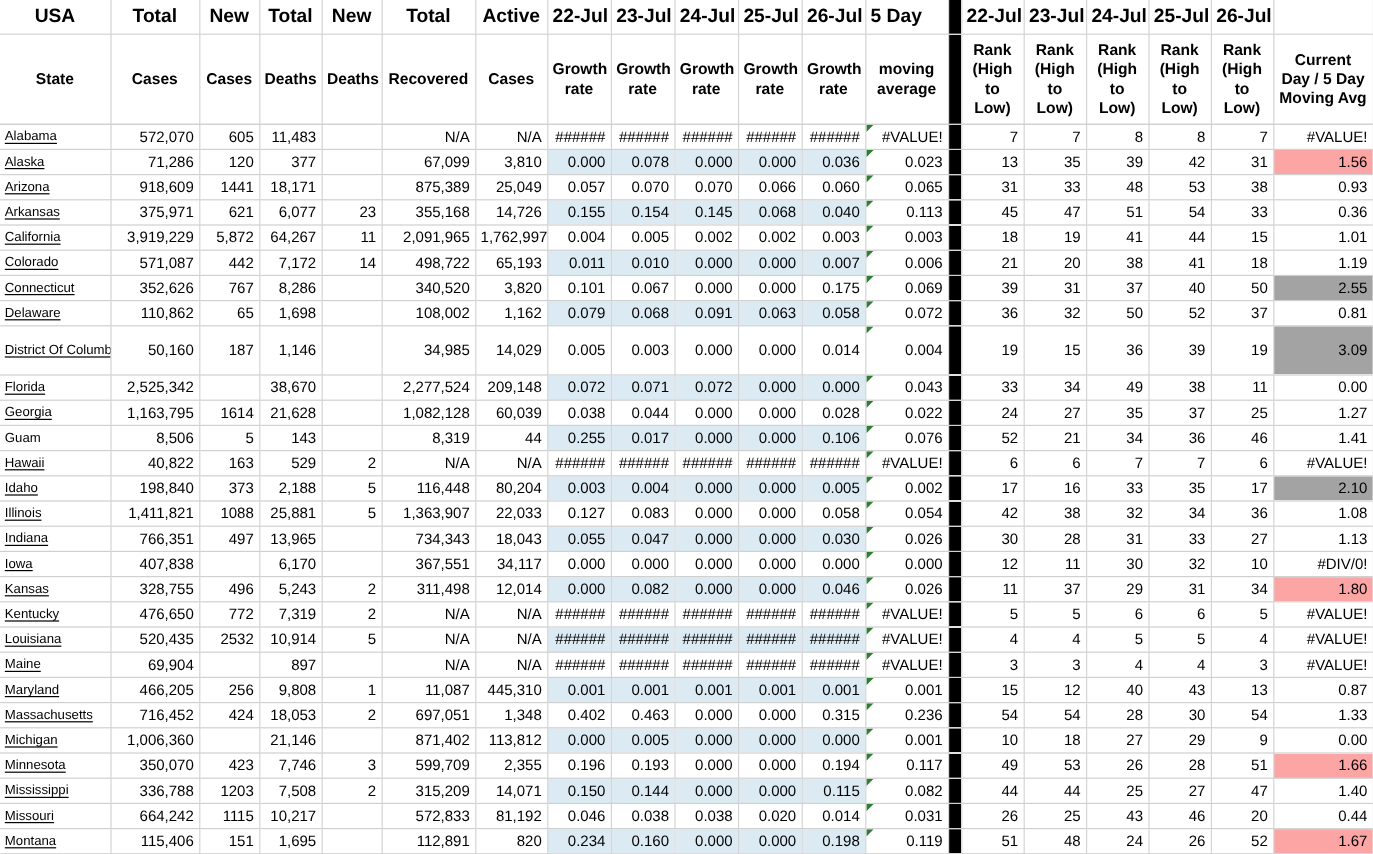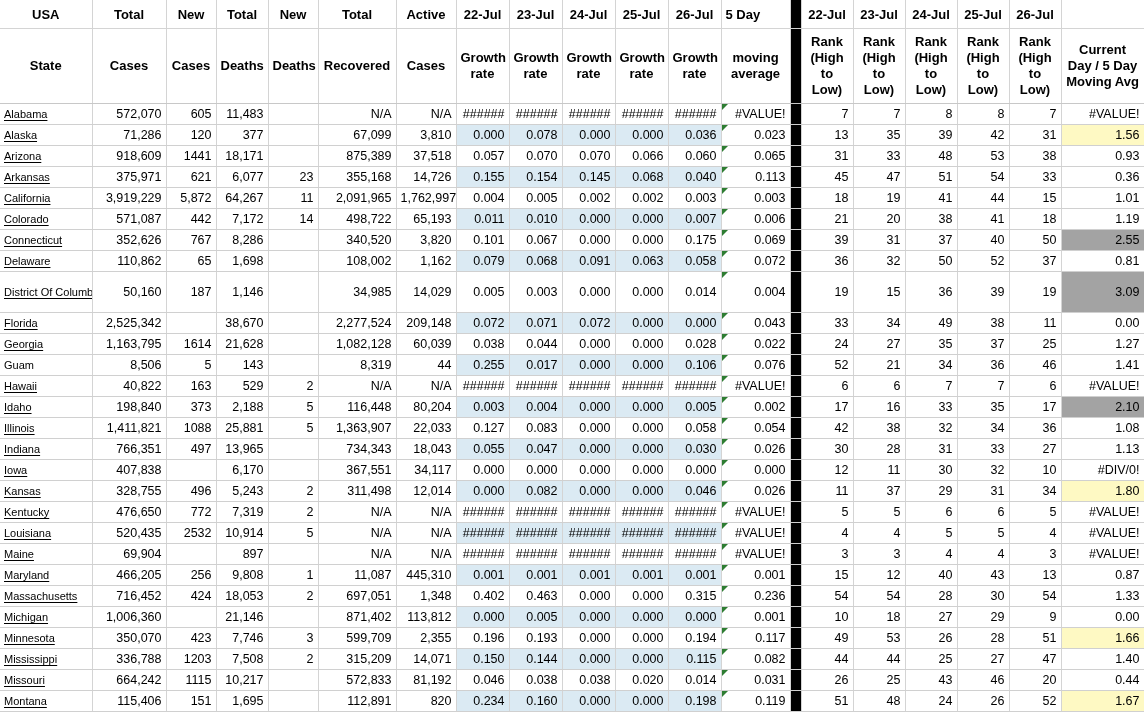--- a/index.html
+++ b/index.html
@@ -18,21 +18,21 @@
   table.sheet td,table.sheet th{
     padding:0 4px;
     border-right:1px solid #d4d4d4;
     border-bottom:1px solid #d0d0d0;
     white-space:nowrap;
     overflow:hidden;
     vertical-align:middle;
     font-weight:normal;
   }
   
-  tr.hdr1 td{height:28px;text-align:center;font-weight:bold;font-size:13px;border-bottom:1px solid #d4d4d4;}
+  tr.hdr1 td{height:28px;text-align:center;font-weight:bold;font-size:16px;border-bottom:1px solid #d4d4d4;}
   tr.hdr2 td{height:74px;text-align:center;font-weight:bold;font-size:13px;border-bottom:1px solid #c8c8c8;line-height:1.22;white-space:normal;}
   tr.hdr1 td.lbl,tr.hdr2 td.lbl{text-align:center;}
   tr.hdr1 td.d5,tr.hdr2 td.d5{text-align:left;margin-left:48px;}
   tr.hdr2 td.cd{white-space:normal;}
 
   
   tr.r td{height:20px;}
   tr.r.tall td{height:40px;}
   td.state{
     text-align:left;font-weight:normal;font-size:11px;
@@ -40,21 +40,21 @@
   }
   td.state span.u{ text-decoration:underline; text-underline-offset:2px; }
   td.state.nound span.u{ text-decoration:none; }
   td.num{text-align:right;font-weight:bold;font-size:12.5px;}
   td.gr{text-align:right;font-size:12.5px;}
   td.avg{text-align:right;font-size:12.5px;position:relative;}
   td.rank{text-align:right;font-size:12.5px;}
   td.cur{text-align:right;font-size:12.5px;}
 
   td.blue{background:#dbeaf3;}
-  td.yellow{background:#fef9c3;}
+  td.yellow{background:#fca5a5;}
   td.pink{background:#a3a3a3;}
 
   
   td.sep{background:#000000;border-right:none;border-bottom:none;padding:0;}
 
   
   .cmt{position:absolute;top:0;left:0;width:0;height:0;
        border-top:6px solid #2e7d32;border-right:6px solid transparent;}
 
   
@@ -177,21 +177,21 @@
         <td class="rank">31</td>
         <td class="cur nb yellow">1.56</td>
       </tr>
       <tr class="r">
         <td class="state"><span class="u">Arizona</span></td>
         <td class="num">918,609</td>
         <td class="num">1441</td>
         <td class="num">18,171</td>
         <td class="num"></td>
         <td class="num">875,389</td>
-        <td class="num">37,518</td>
+        <td class="num">25,049</td>
         <td class="gr">0.057</td>
         <td class="gr">0.070</td>
         <td class="gr">0.070</td>
         <td class="gr">0.066</td>
         <td class="gr">0.060</td>
         <td class="avg">0.065<span class="cmt"></span></td>
         <td class="sep"></td>
         <td class="rank">31</td>
         <td class="rank">33</td>
         <td class="rank">48</td>

